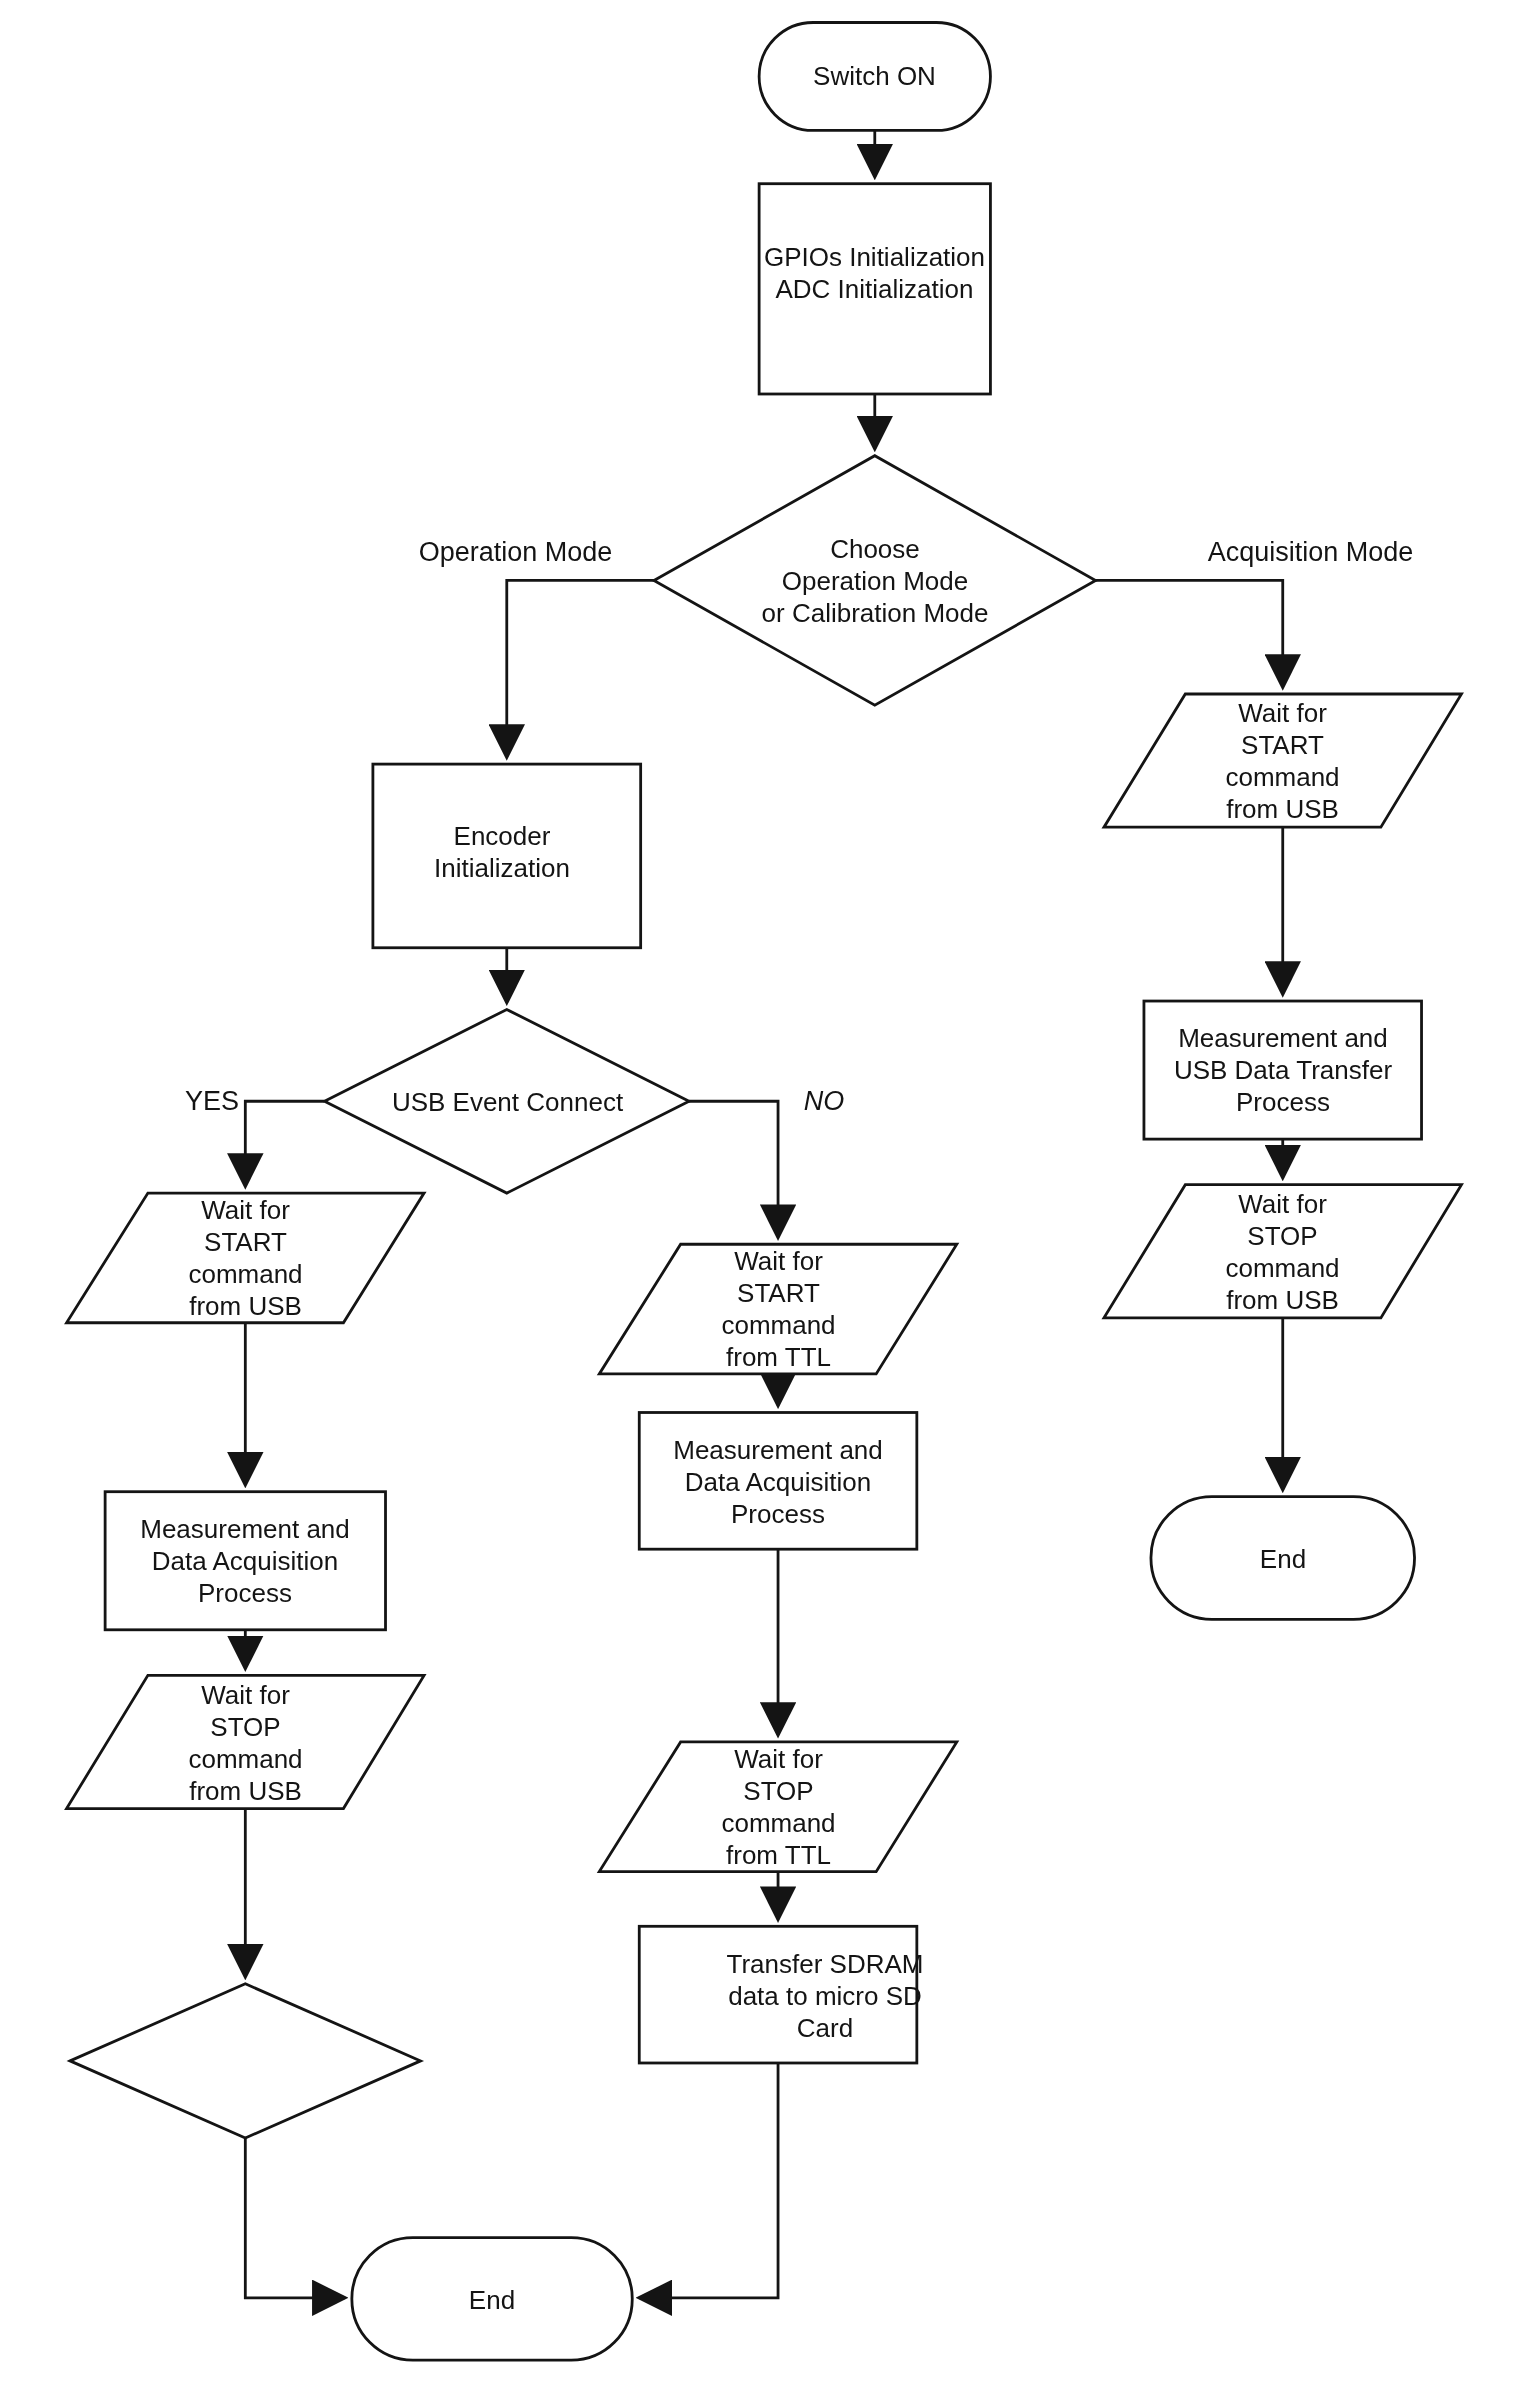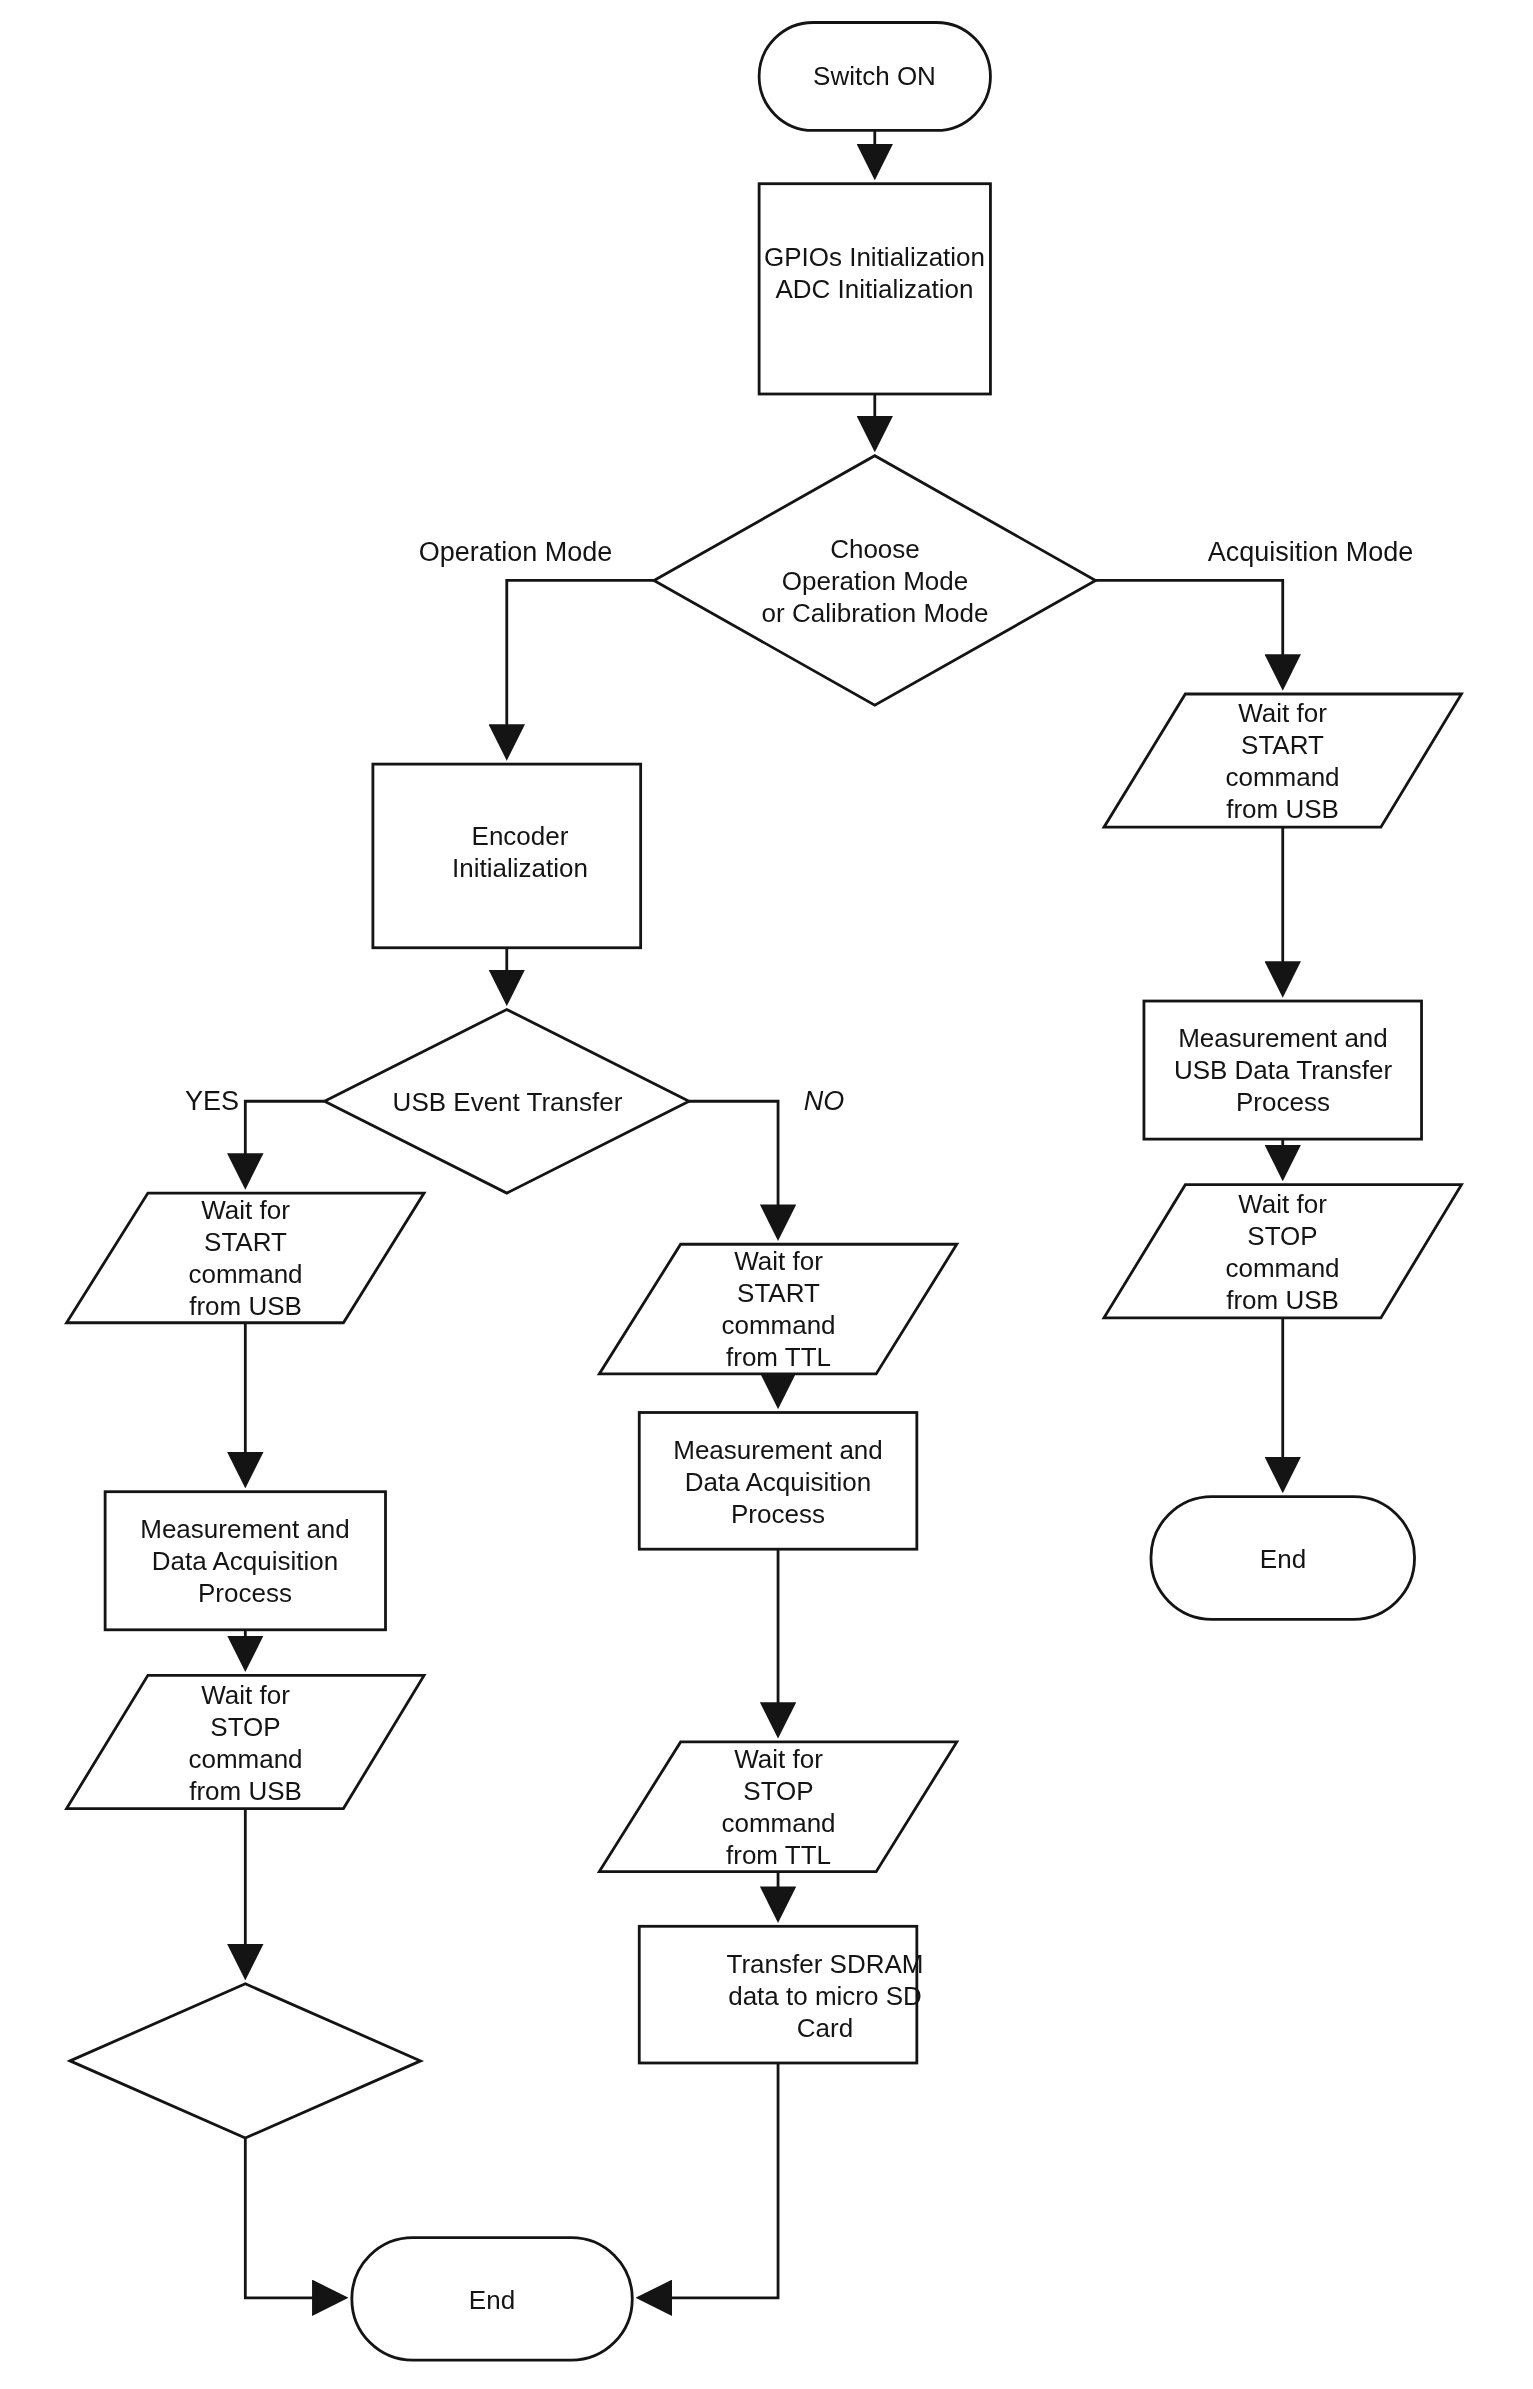--- a/index.html
+++ b/index.html
@@ -84,23 +84,23 @@
       <rect x="1622" y="2135" width="376" height="175" rx="87" ry="87"></rect>
     </g>
   </svg>
 
   <div class="lbl" style="left:745px;top:22.4px;width:231px;height:108px;">Switch ON</div>
   <div class="lbl up" style="left:745px;top:184px;width:231px;height:210px;">GPIOs Initialization
 ADC Initialization</div>
   <div class="lbl" style="left:640px;top:456px;width:442px;height:250px;">Choose
 Operation Mode
 or Calibration Mode</div>
-  <div class="lbl" style="left:372px;top:764px;width:268px;height:176px;">Encoder
+  <div class="lbl" style="left:354px;top:764px;width:268px;height:176px;">Encoder
 Initialization</div>
-  <div class="lbl" style="left:311px;top:1010px;width:365px;height:184px;">USB Event Transfer</div>
+  <div class="lbl" style="left:311px;top:1010px;width:365px;height:184px;">USB Event Connect</div>
   <div class="lbl" style="left:95px;top:1193px;width:273px;height:130px;">Wait for
 START
 command
 from USB</div>
   <div class="lbl" style="left:91px;top:1492px;width:280px;height:138px;">Measurement and
 Data Acquisition
 Process</div>
   <div class="lbl" style="left:95px;top:1676px;width:273px;height:133px;">Wait for
 STOP
 command

